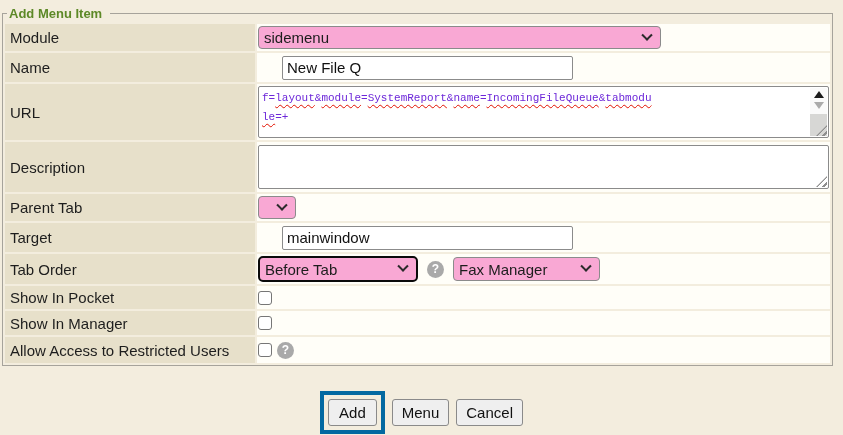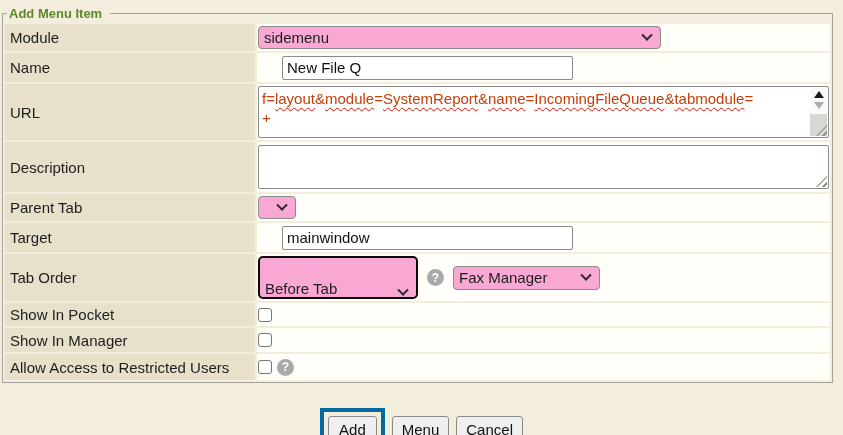--- a/index.html
+++ b/index.html
@@ -46,45 +46,45 @@
     height: 23px; padding: 0 9px 0 5px; cursor: default;
   }
   .chev {
     width: 8px; height: 8px; flex: 0 0 auto;
     border-right: 2px solid #2b2b2b; border-bottom: 2px solid #2b2b2b;
     transform: rotate(45deg) translate(-2px,-2px);
   }
   .select-module { width: 403px; }
   .select-parent { width: 38px; justify-content: flex-end; }
   .select-order {
-    width: 160px; height: 43px;
-    border: 2px solid #0a0a0a; border-radius: 5px; align-items: flex-end;
+    width: 160px; height: 26px;
+    border: 2px solid #0a0a0a; border-radius: 5px;
   }
   .select-faxtab { width: 147px; height: 24px; }
 
   
   .text-input {
     width: 291px; height: 24px;
     border: 1px solid #8b8b8b; border-radius: 2px;
     background: #fff; font-family: "Liberation Sans", sans-serif;
     font-size: 15px; padding: 0 4px; color: #111; margin-left: 24px;
   }
 
   
   .ta {
     position: relative; background: #fff;
     border: 1px solid #8b8b8b; border-radius: 2px;
     width: 100%; display: flex; align-items: stretch;
   }
   .ta-url { height: 52px; }
   .ta-desc { height: 44px; }
   .ta-text {
-    font-family: Liberation Sans, sans-serif; font-size: 15px;
+    font-family: Liberation Mono, monospace; font-size: 11px;
     line-height: 19px; padding: 2px 0 0 3px; width: 60ch;
-    word-break: break-all; white-space: pre-wrap; color: #c2410c;
+    word-break: break-all; white-space: pre-wrap; color: #6d28d9;
   }
   .misspelled {
     text-decoration: underline wavy #e11000 1px;
     text-decoration-skip-ink: none;
     text-underline-offset: 3px;
   }
   .ta-scroll {
     position: absolute; top: 1px; right: 1px; bottom: 1px; width: 17px;
     background: #fafafa; display: flex; flex-direction: column; align-items: center;
   }

